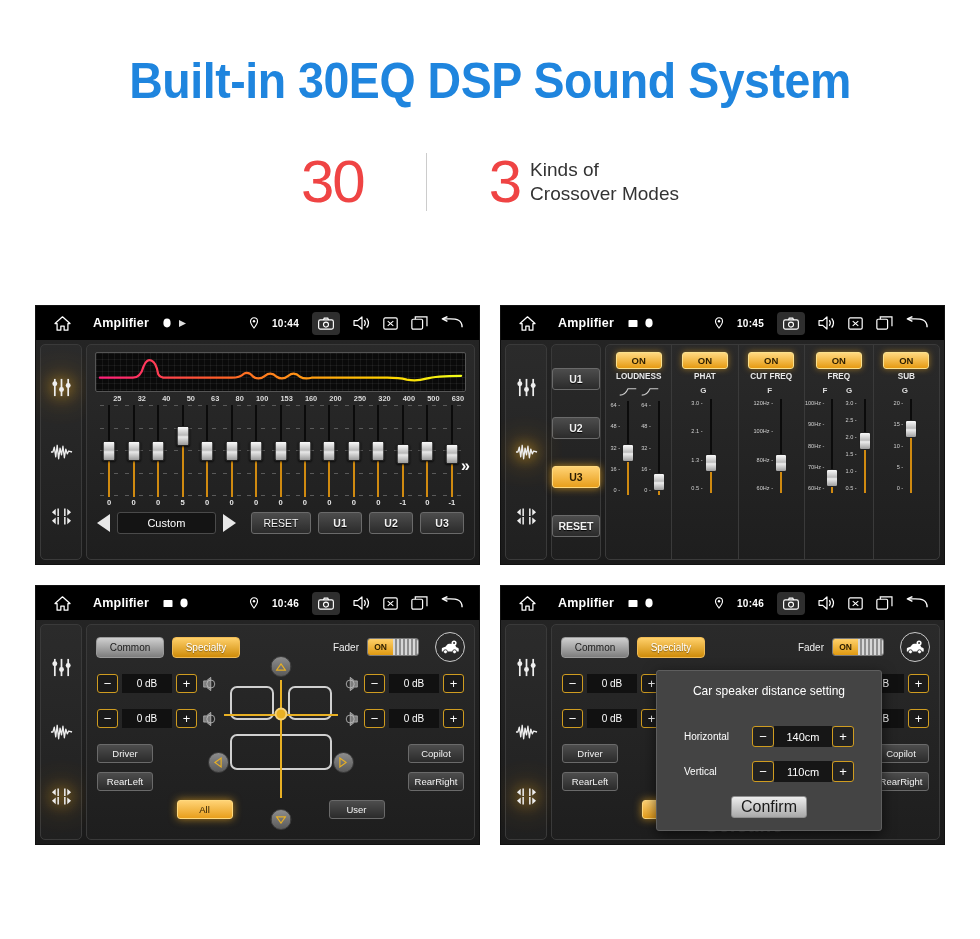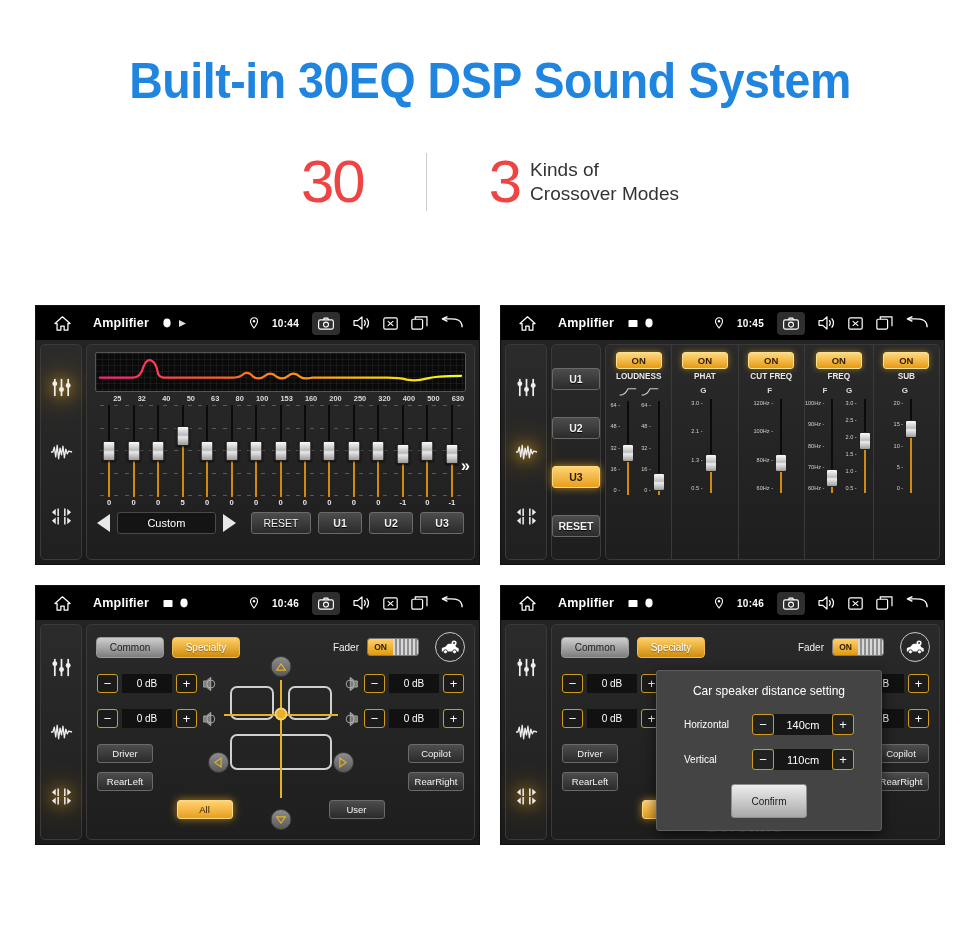--- a/index.html
+++ b/index.html
@@ -372,39 +372,39 @@
   .dialog {
     position: absolute;
     left: 104px; top: 45px;
     width: 226px;
     background: #444444;
     border: 1px solid #5e5e5e;
     border-radius: 3px;
     padding: 13px 0 12px 0;
     box-shadow: 0 4px 14px rgba(0,0,0,0.6);
   }
-  .dlg-title { color: #fff; font-size: 12px; text-align: center; margin-bottom: 16px; }
+  .dlg-title { color: #fff; font-size: 12px; text-align: center; margin-bottom: 28px; }
   .dlg-row {
     display: flex; align-items: center; justify-content: center;
     gap: 10px; margin-bottom: 14px;
   }
   .dlg-label { color: #fff; font-size: 10px; width: 58px; text-align: left; }
   .dlg-stepper { display: flex; align-items: center; }
   .dlg-stepper .m, .dlg-stepper .p {
     width: 22px; height: 21px; border: 1.5px solid #cf9c20; border-radius: 3px;
     background: #222; color: #fff; font-size: 13px;
     display: flex; align-items: center; justify-content: center;
   }
   .dlg-stepper .v {
     width: 58px; height: 21px; background: #161616; color: #fff;
     font-size: 11px; display: flex; align-items: center; justify-content: center;
   }
   .dlg-confirm {
     display: block; margin: 0 auto;
-    width: 76px; height: 34px; font-size: 10px;
+    width: 76px; height: 22px; font-size: 16px;
     background: linear-gradient(180deg,#ededed,#a9a9a9);
     border: 1px solid #8e8e8e; border-radius: 3px; color: #1a1a1a;
   }
 </style>
 </head>
 <body>
 
 <div class="hero-title">Built-in 30EQ DSP Sound System</div>
 
 <div class="stats">

